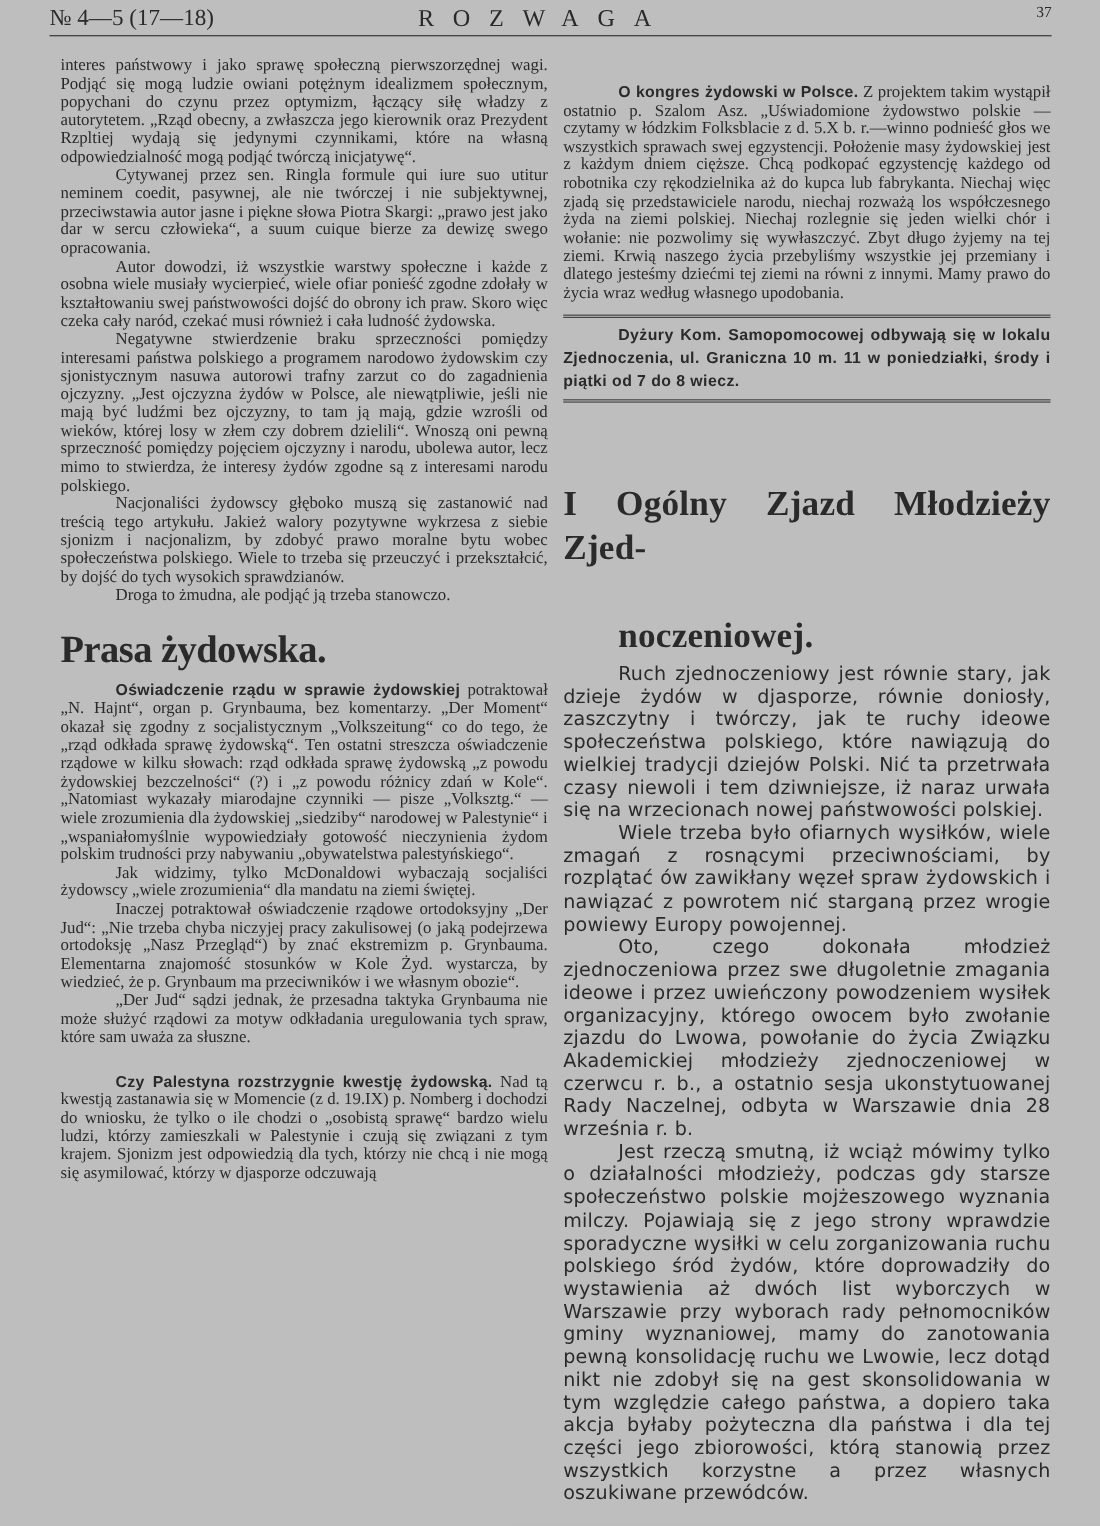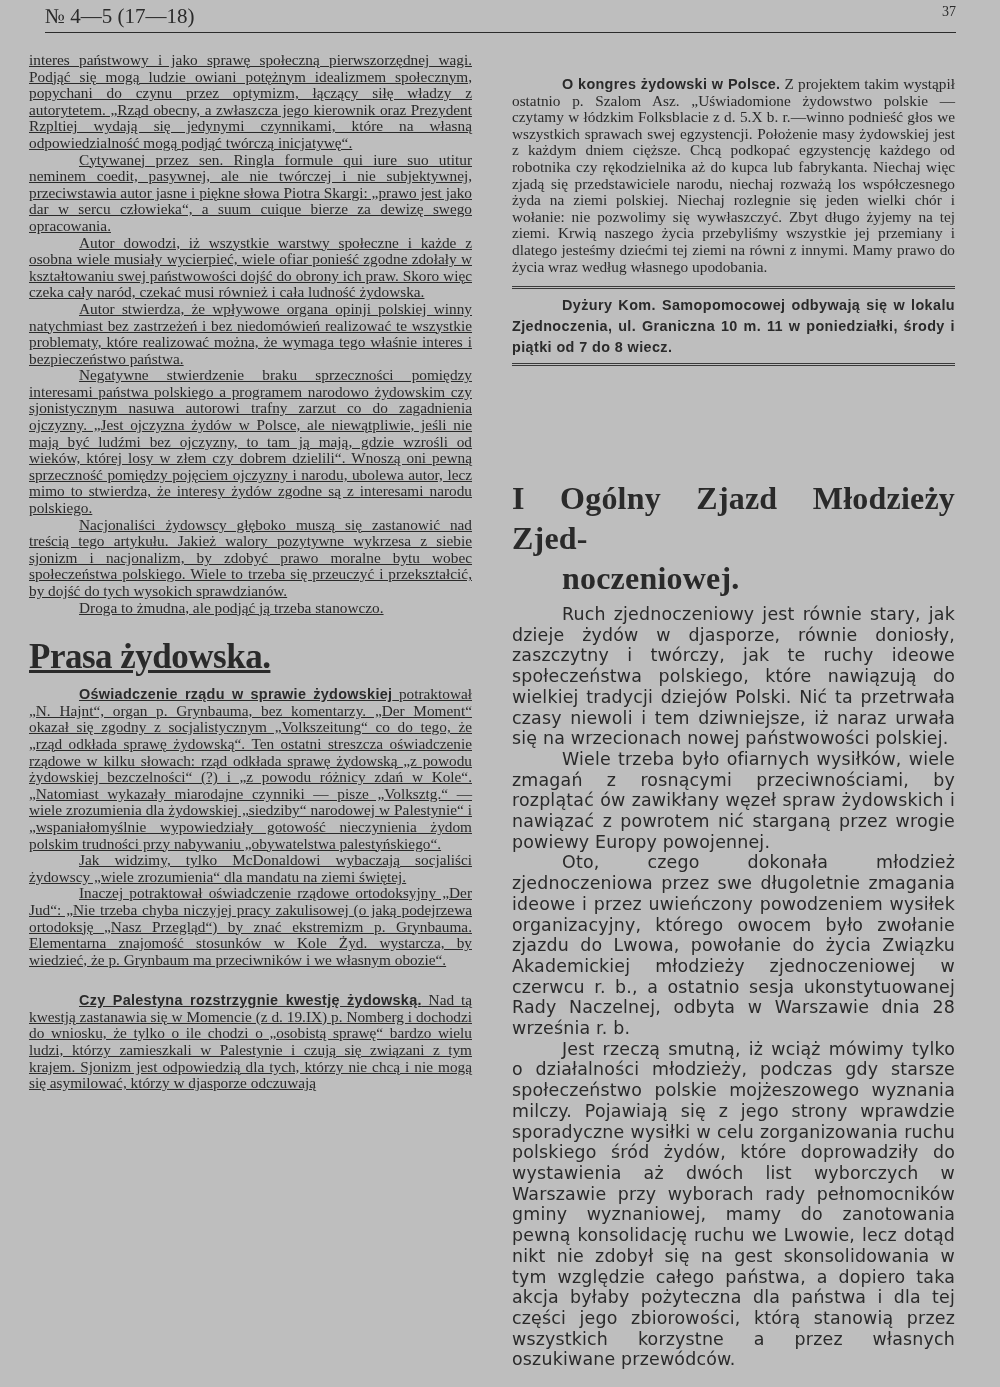--- a/index.html
+++ b/index.html
@@ -16,73 +16,74 @@
   }
   .header {
     position: absolute; left: 45px; top: 2px; width: 911px; height: 30px;
     border-bottom: 1.5px solid #2b2b2b;
   }
   .hdr-issue { position: absolute; left: 0; top: 2px; font-size: 21px; font-family: "Liberation Serif", serif; }
   .hdr-title { position: absolute; left: 335px; top: 2px; font-size: 22px; letter-spacing: 17px; }
   .hdr-page { position: absolute; right: 0; top: 2px; font-size: 14px; }
 
   .col { position: absolute; top: 52px; font-size: 15.3px; line-height: 16.6px; text-align: justify; }
-  .col-left { left: 29px; width: 443px; text-decoration: underline; }
+  .col-left { left: 55px; width: 443px; }
   .col-right { left: 512px; width: 443px; }
-  .col-right.lower { top: 478px; font-size: 17.4px; line-height: 20.7px; font-family: "DejaVu Sans", sans-serif; letter-spacing: 0.2px; }
+  .col-right.lower { top: 437px; font-size: 17.4px; line-height: 20.7px; font-family: "DejaVu Sans", sans-serif; letter-spacing: 0.2px; }
 
   p { margin: 0; text-indent: 50px; }
   p.noind { text-indent: 0; }
   p.gap { margin-top: 24px; }
   .b { font-family: "Liberation Sans", "DejaVu Sans", sans-serif; font-weight: bold; font-size: 14.4px; letter-spacing: 0.3px; }
 
   .sec-title {
     font-family: "Liberation Serif", serif; font-weight: bold;
     font-size: 35px; line-height: 38px; margin: 22px 0 10px 0; text-indent: 0;
     letter-spacing: -0.5px;
   }
   .sec-title-right {
     font-family: "Liberation Serif", serif; font-weight: bold;
     font-size: 32px; line-height: 40px; margin: 0 0 6px 0; text-indent: 0;
     color: #2a2a2a;
   }
-  .sec-title-right .l2 { display: block; padding-left: 50px; }
+  .sec-title-right .l2 { display: block; padding-left: 50px; margin-top: 40px; }
 
   .notice {
     border-top: 3px double #3a3a3a; border-bottom: 3px double #3a3a3a;
     padding: 6px 0 5px 0; margin-top: 11px;
     font-family: "Liberation Sans", "DejaVu Sans", sans-serif; font-weight: bold;
     font-size: 14.4px; line-height: 21px; letter-spacing: 0.4px;
   }
   .notice p { text-indent: 50px; }
 </style>
 </head>
 <body>
 
 <div class="page">
 
   <div class="header">
     <span class="hdr-issue">№ 4—5 (17—18)</span>
+    <span class="hdr-title">ROZWAGA</span>
     <span class="hdr-page">37</span>
   </div>
 
   <div class="col col-left">
     <p class="noind">interes państwowy i jako sprawę społeczną pierwszorzędnej wagi. Podjąć się mogą ludzie owiani potężnym idealizmem społecznym, popychani do czynu przez optymizm, łączący siłę władzy z autorytetem. „Rząd obecny, a zwłaszcza jego kierownik oraz Prezydent Rzpltiej wydają się jedynymi czynnikami, które na własną odpowiedzialność mogą podjąć twórczą inicjatywę“.</p>
     <p>Cytywanej przez sen. Ringla formule qui iure suo utitur neminem coedit, pasywnej, ale nie twórczej i nie subjektywnej, przeciwstawia autor jasne i piękne słowa Piotra Skargi: „prawo jest jako dar w sercu człowieka“, a suum cuique bierze za dewizę swego opracowania.</p>
     <p>Autor dowodzi, iż wszystkie warstwy społeczne i każde z osobna wiele musiały wycierpieć, wiele ofiar ponieść zgodne zdołały w kształtowaniu swej państwowości dojść do obrony ich praw. Skoro więc czeka cały naród, czekać musi również i cała ludność żydowska.</p>
-    <p>Autor stwierdza, że wpływowe organa opinji polskiej winny natychmiast bez zastrzeżeń i bez niedomówień realizować te wszystkie problematy, które realizować można, że wymaga tego właśnie interes i bezpieczeństwo państwa.</p>
     <p>Negatywne stwierdzenie braku sprzeczności pomiędzy interesami państwa polskiego a programem narodowo żydowskim czy sjonistycznym nasuwa autorowi trafny zarzut co do zagadnienia ojczyzny. „Jest ojczyzna żydów w Polsce, ale niewątpliwie, jeśli nie mają być ludźmi bez ojczyzny, to tam ją mają, gdzie wzrośli od wieków, której losy w złem czy dobrem dzielili“. Wnoszą oni pewną sprzeczność pomiędzy pojęciem ojczyzny i narodu, ubolewa autor, lecz mimo to stwierdza, że interesy żydów zgodne są z interesami narodu polskiego.</p>
     <p>Nacjonaliści żydowscy głęboko muszą się zastanowić nad treścią tego artykułu. Jakież walory pozytywne wykrzesa z siebie sjonizm i nacjonalizm, by zdobyć prawo moralne bytu wobec społeczeństwa polskiego. Wiele to trzeba się przeuczyć i przekształcić, by dojść do tych wysokich sprawdzianów.</p>
     <p>Droga to żmudna, ale podjąć ją trzeba stanowczo.</p>
 
     <h2 class="sec-title">Prasa żydowska.</h2>
 
     <p><span class="b">Oświadczenie rządu w sprawie żydowskiej</span><span> potraktował „N. Hajnt“, organ p. Grynbauma, bez komentarzy. „Der Moment“ okazał się zgodny z socjalistycznym „Volkszeitung“ co do tego, że „rząd odkłada sprawę żydowską“. Ten ostatni streszcza oświadczenie rządowe w kilku słowach: rząd odkłada sprawę żydowską „z powodu żydowskiej bezczelności“ (?) i „z powodu różnicy zdań w Kole“. „Natomiast wykazały miarodajne czynniki — pisze „Volksztg.“ — wiele zrozumienia dla żydowskiej „siedziby“ narodowej w Palestynie“ i „wspaniałomyślnie wypowiedziały gotowość nieczynienia żydom polskim trudności przy nabywaniu „obywatelstwa palestyńskiego“.</span></p>
     <p>Jak widzimy, tylko McDonaldowi wybaczają socjaliści żydowscy „wiele zrozumienia“ dla mandatu na ziemi świętej.</p>
     <p>Inaczej potraktował oświadczenie rządowe ortodoksyjny „Der Jud“: „Nie trzeba chyba niczyjej pracy zakulisowej (o jaką podejrzewa ortodoksję „Nasz Przegląd“) by znać ekstremizm p. Grynbauma. Elementarna znajomość stosunków w Kole Żyd. wystarcza, by wiedzieć, że p. Grynbaum ma przeciwników i we własnym obozie“.</p>
+    <p>„Der Jud“ sądzi jednak, że przesadna taktyka Grynbauma nie może służyć rządowi za motyw odkładania uregulowania tych spraw, które sam uważa za słuszne.</p>
     <p class="gap"><span class="b">Czy Palestyna rozstrzygnie kwestję żydowską.</span><span> Nad tą kwestją zastanawia się w Momencie (z d. 19.IX) p. Nomberg i dochodzi do wniosku, że tylko o ile chodzi o „osobistą sprawę“ bardzo wielu ludzi, którzy zamieszkali w Palestynie i czują się związani z tym krajem. Sjonizm jest odpowiedzią dla tych, którzy nie chcą i nie mogą się asymilować, którzy w djasporze odczuwają</span></p>
   </div>
 
   <div class="col col-right">
     <p class="gap"><span class="b">O kongres żydowski w Polsce.</span><span> Z projektem takim wystąpił ostatnio p. Szalom Asz. „Uświadomione żydowstwo polskie — czytamy w łódzkim Folksblacie z d. 5.X b. r.—winno podnieść głos we wszystkich sprawach swej egzystencji. Położenie masy żydowskiej jest z każdym dniem cięższe. Chcą podkopać egzystencję każdego od robotnika czy rękodzielnika aż do kupca lub fabrykanta. Niechaj więc zjadą się przedstawiciele narodu, niechaj rozważą los współczesnego żyda na ziemi polskiej. Niechaj rozlegnie się jeden wielki chór i wołanie: nie pozwolimy się wywłaszczyć. Zbyt długo żyjemy na tej ziemi. Krwią naszego życia przebyliśmy wszystkie jej przemiany i dlatego jesteśmy dziećmi tej ziemi na równi z innymi. Mamy prawo do życia wraz według własnego upodobania.</span></p>
 
     <div class="notice">
       <p>Dyżury Kom. Samopomocowej odbywają się w lokalu Zjednoczenia, ul. Graniczna 10 m. 11 w poniedziałki, środy i piątki od 7 do 8 wiecz.</p>
     </div>
   </div>

